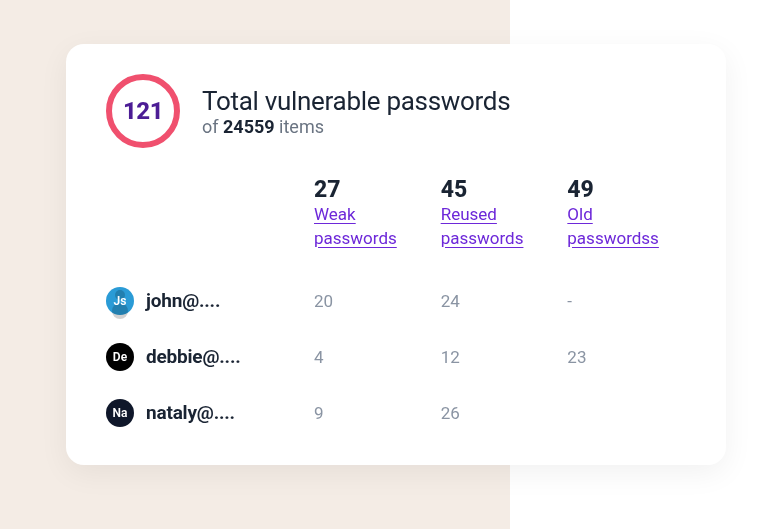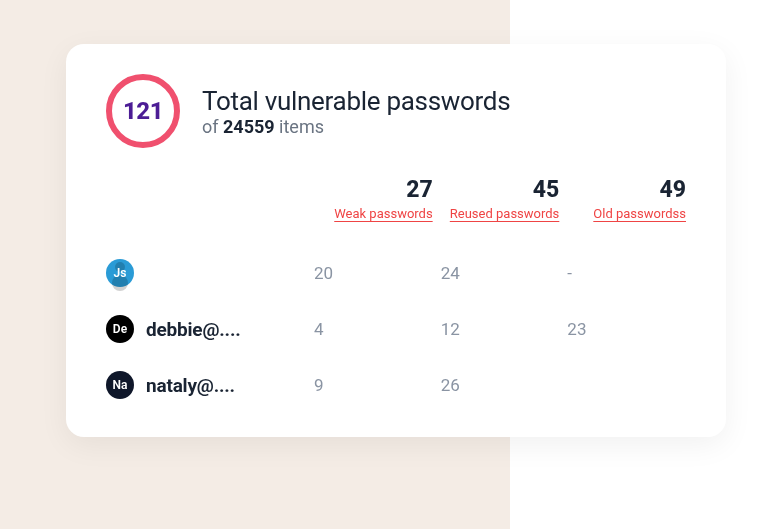--- a/index.html
+++ b/index.html
@@ -66,32 +66,31 @@
       color: #6a7482;
       margin-top: 0;
     }
     .header-text .subtitle b { color: #1a2433; font-weight: 700; }
 
     .grid {
       display: grid;
       grid-template-columns: 200px 1fr 1fr 1fr;
       align-items: start;
       column-gap: 8px;
-      text-align: right;
     }
     .col-head { padding-bottom: 22px; }
     .col-head .num {
       font-size: 23px;
       font-weight: 800;
       color: #1a2433;
     }
     .col-head .label {
       display: inline-block;
-      font-size: 13px;
-      color: #ef4444;
+      font-size: 17px;
+      color: #6d28d9;
       text-decoration: underline;
       text-underline-offset: 3px;
       line-height: 1.4;
       max-width: 110px;
       cursor: pointer;
     }
 
     .row-cell {
       display: flex;
       align-items: center;
@@ -175,20 +174,21 @@
     </div>
     <div class="col-head">
       <div class="num">49</div>
       <a class="label">Old passwordss</a>
     </div>
 
     <div class="user-cell">
       <div class="avatar person" style="background:#2a9bd6">
         <span class="initials">Js</span>
       </div>
+      <div class="user-email">john@....</div>
     </div>
     <div class="row-cell">20</div>
     <div class="row-cell">24</div>
     <div class="row-cell">-</div>
 
     <div class="user-cell">
       <div class="avatar" style="background:#000000">
         <span class="initials">De</span>
       </div>
       <div class="user-email">debbie@....</div>

